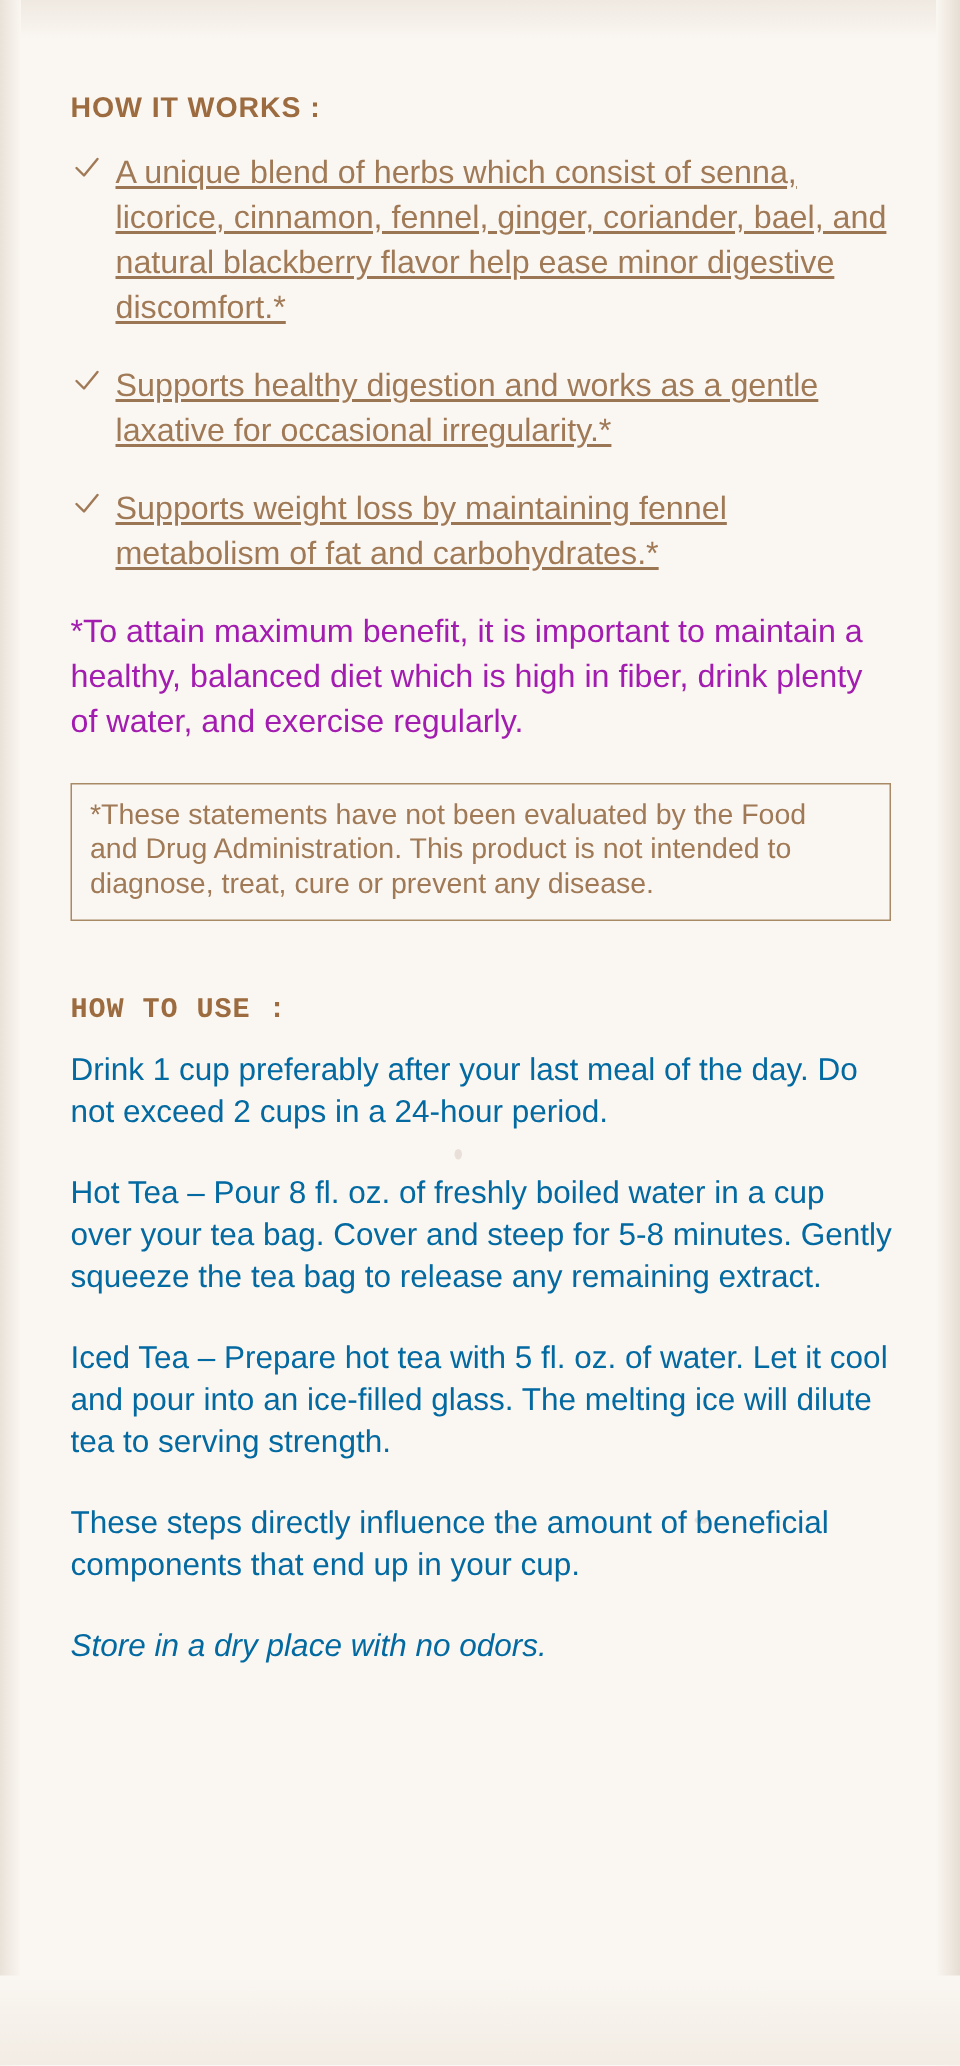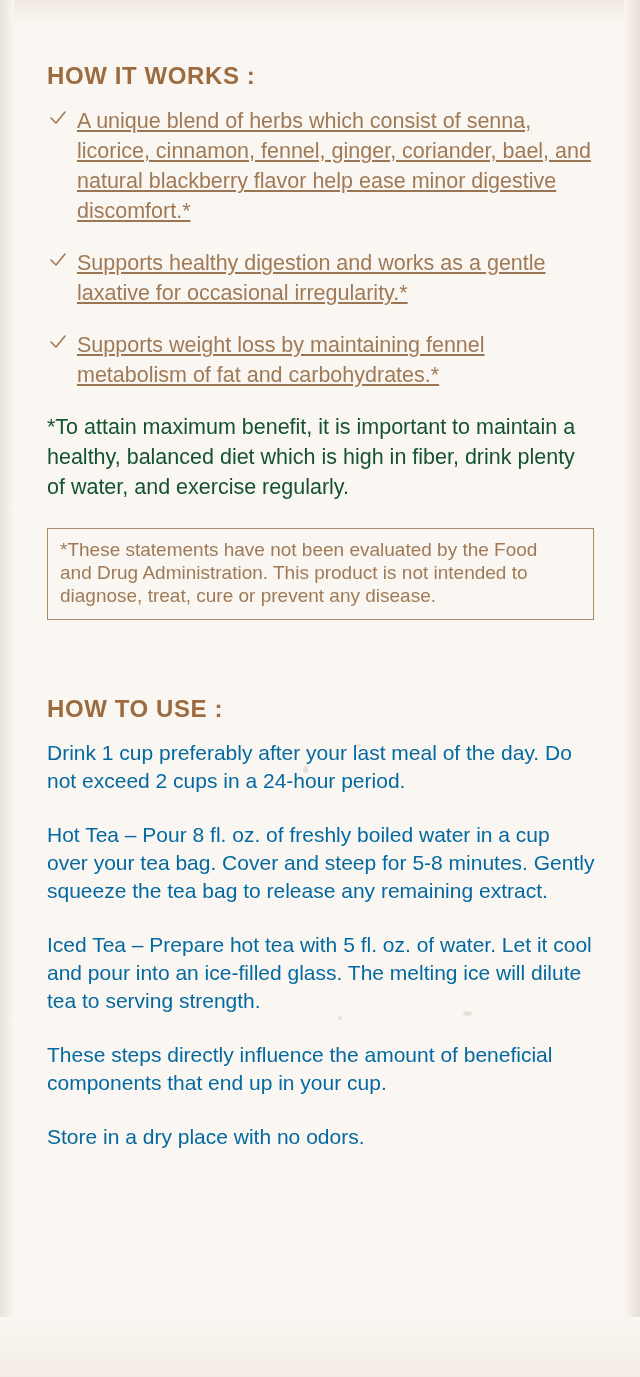--- a/index.html
+++ b/index.html
@@ -50,21 +50,21 @@
     pointer-events: none;
   }
 
   .content {
     position: relative;
     padding: 62px 44px 0 47px;
     color: #9a7654;
   }
 
   .section-heading {
-    font-size: 24px;
+    font-size: 19px;
     font-weight: bold;
     letter-spacing: 0.6px;
     color: #9c6b3f;
     margin: 0 0 16px 0;
   }
 
   ul.benefits {
     list-style: none;
     margin: 0 0 0 0;
     padding: 0;
@@ -84,47 +84,48 @@
     top: 3px;
     width: 18px;
     height: 18px;
     color: #a07a57;
   }
   .check-icon svg { display: block; }
 
   .note-star {
     font-size: 21.5px;
     line-height: 30px;
-    color: #14532d;
+    color: #a21caf;
     margin: 20px 0 26px 0;
   }
 
   .disclaimer-box {
     border: 1.5px solid #a98a67;
     padding: 9px 28px 12px 12px;
     margin: 0 2px 0 0;
   }
   .disclaimer-text {
     font-size: 19px;
     line-height: 23px;
     color: #a07a57;
     margin: 0;
   }
 
   .how-to-use-heading {
-    margin-top: 75px;
+    margin-top: 48px;
+    font-family: Liberation Mono, monospace;
   }
 
   p.use-para {
     font-size: 21px;
     line-height: 28px;
     color: #0369a1;
     margin: 0 0 26px 0;
   }
-  p.use-para:last-child { margin-bottom: 0; }
+  p.use-para:last-child { margin-bottom: 0; font-style: italic; }
 
   
   .speck {
     position: absolute;
     background: #d8cec2;
     border-radius: 50%;
     opacity: 0.55;
     pointer-events: none;
   }
 </style>

